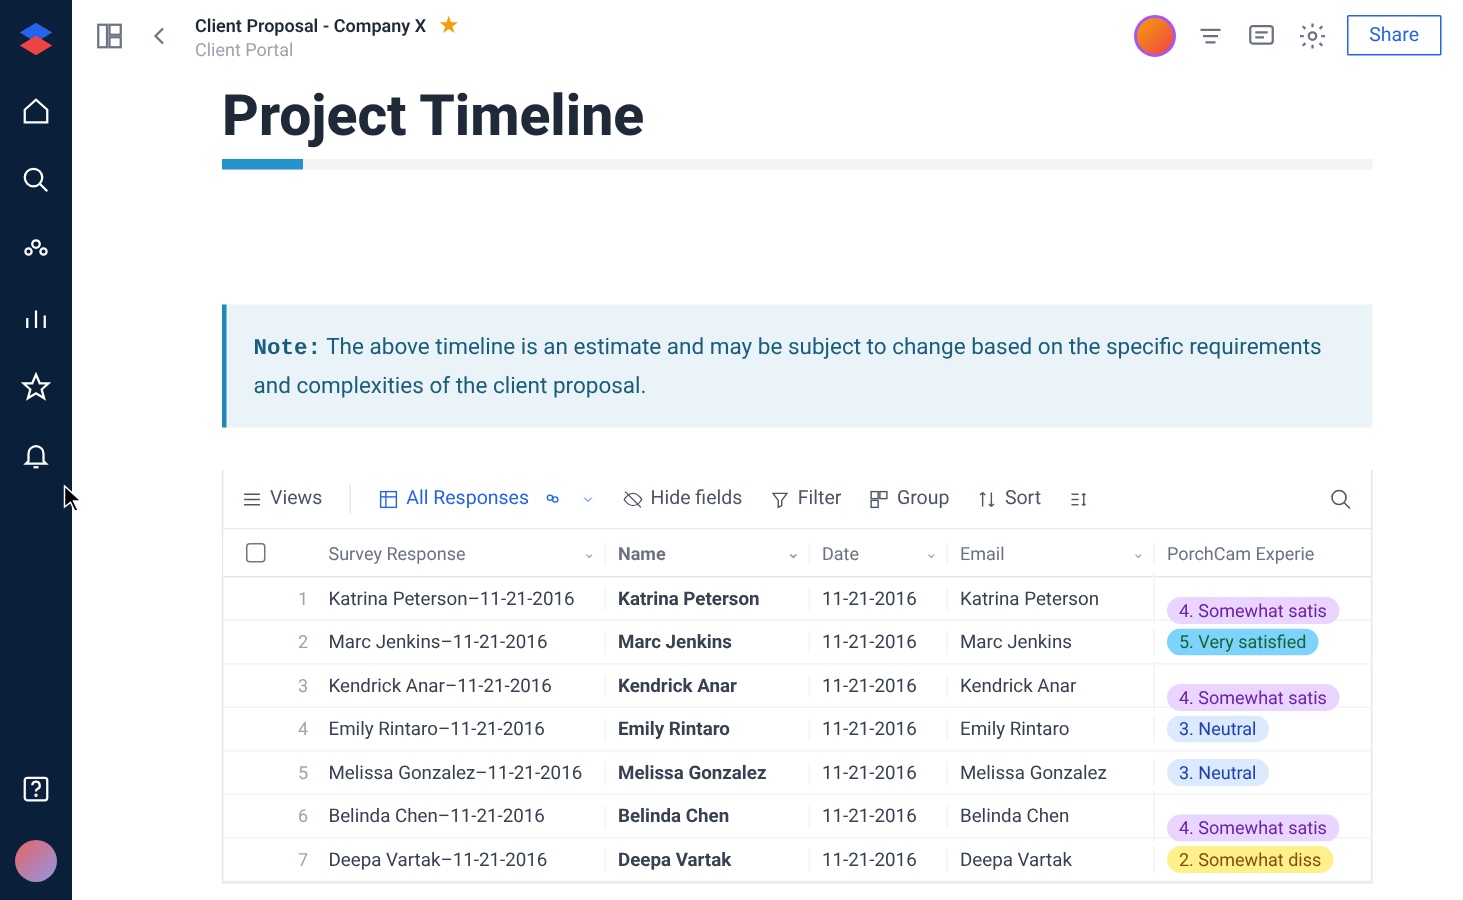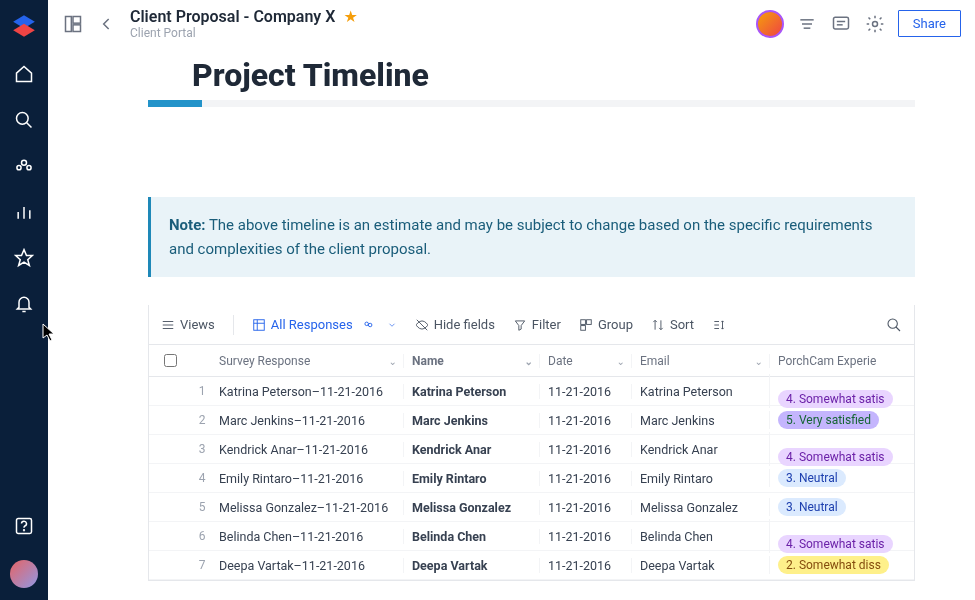--- a/index.html
+++ b/index.html
@@ -9,33 +9,33 @@
 .sidebar-item { width: 24px; height: 24px; display: flex; align-items: center; justify-content: center; cursor: pointer; color: #fff; }
 .sidebar-item svg { stroke: #fff; fill: none; stroke-width: 1.8; }
 .sidebar-spacer { flex: 1; }
 .sidebar-avatar { width: 28px; height: 28px; border-radius: 50%; background: linear-gradient(135deg, #e66465, #9198e5); margin-bottom: 12px; }
 .main { flex: 1; display: flex; flex-direction: column; }
 .topbar { height: 48px; display: flex; align-items: center; padding: 0 14px; gap: 12px; border-bottom: 1px solid #fff; }
 .topbar-icon { width: 22px; height: 22px; display: flex; align-items: center; justify-content: center; cursor: pointer; color: #6b7280; }
 .topbar-icon svg { stroke: #6b7280; fill: none; stroke-width: 1.8; }
 .title-block { display: flex; flex-direction: column; }
 .title-row { display: flex; align-items: center; gap: 8px; }
-.doc-title { font-size: 16px; font-weight: 600; color: #1f2937; }
+.doc-title { font-size: 12px; font-weight: 600; color: #1f2937; }
 .star-icon { color: #f59e0b; font-size: 16px; }
 .subtitle { font-size: 12px; color: #9ca3af; }
 .topbar-spacer { flex: 1; }
 .avatar { width: 28px; height: 28px; border-radius: 50%; background: linear-gradient(135deg, #f59e0b, #ef4444); border: 2px solid #a855f7; }
 .share-btn { border: 1px solid #2563eb; color: #2563eb; background: #fff; padding: 5px 14px; border-radius: 1px; font-size: 13px; cursor: pointer; }
 .content { flex: 1; overflow-y: auto; padding: 0 0 0 0; }
 .page-inner { padding: 8px 60px 0 100px; }
-.page-heading { font-size: 32px; font-weight: 800; color: #1f2937; margin-bottom: 6px; margin-left: 44px; }
+.page-heading { font-size: 38px; font-weight: 800; color: #1f2937; margin-bottom: 6px; }
 .heading-underline { height: 7px; background: #f3f4f6; position: relative; margin-bottom: 90px; }
 .heading-underline::before { content: ""; position: absolute; left: 0; top: 0; width: 54px; height: 7px; background: #2393c9; }
 .note-box { background: #e9f3f8; border-left: 3px solid #1e88b8; padding: 16px 18px; font-size: 15px; color: #1a5d7a; line-height: 1.6; margin-bottom: 28px; }
-.note-box b { font-weight: 700; }
+.note-box b { font-weight: 700; font-family: Liberation Mono, monospace; }
 .tabs-row { display: flex; background: #2563eb; height: 36px; align-items: stretch; }
 .tab { padding: 0 14px; display: flex; align-items: center; font-size: 13px; cursor: pointer; color: #fff; }
 .tab.active { background: #fff; color: #374151; }
 .tab-divider { width: 1px; background: rgba(255,255,255,0.3); margin: 8px 0; }
 .tab-chevron { padding: 0 12px; display: flex; align-items: center; color: #fff; cursor: pointer; }
 .toolbar { display: flex; align-items: center; height: 40px; padding: 0 12px; gap: 18px; border: 1px solid #e5e7eb; border-top: none; font-size: 13px; color: #4b5563; }
 .toolbar-item { display: flex; align-items: center; gap: 5px; cursor: pointer; }
 .toolbar-item svg { stroke: #4b5563; fill: none; stroke-width: 1.6; }
 .toolbar-divider { width: 1px; height: 20px; background: #e5e7eb; }
 .toolbar-spacer { flex: 1; }
@@ -47,21 +47,21 @@
 .col-check { width: 42px; display: flex; justify-content: center; }
 .col-num { width: 22px; text-align: center; color: #9ca3af; font-size: 12px; }
 .col-resp { width: 190px; padding-left: 6px; position: relative; }
 .col-name { width: 136px; padding-left: 8px; position: relative; border-left: 1px solid #f3f4f6; font-weight: bold; }
 .col-date { width: 92px; padding-left: 8px; position: relative; border-left: 1px solid #f3f4f6; }
 .col-email { width: 138px; padding-left: 8px; position: relative; border-left: 1px solid #f3f4f6; }
 .col-exp { flex: 1; padding-left: 8px; position: relative; border-left: 1px solid #f3f4f6; overflow: hidden; white-space: nowrap; }
 .th-chev { position: absolute; right: 6px; top: 50%; transform: translateY(-50%); color: #9ca3af; font-size: 10px; }
 .pill { display: inline-block; padding: 2px 8px; border-radius: 10px; font-size: 12px; }
 .pill-purple { background: #e9d5ff; color: #6b21a8; margin-top: 16px; }
-.pill-green { background: #c4b5fd; color: #166534; }
+.pill-green { background: #7dd3fc; color: #166534; }
 .pill-blue { background: #dbeafe; color: #1e40af; }
 .pill-yellow { background: #fef08a; color: #854d0e; }
 input[type=checkbox] { width: 13px; height: 13px; }
 .cursor { position: absolute; left: 42px; top: 323px; pointer-events: none; }
 </style>
 </head>
 <body>
 
 <div class="sidebar">
   <div class="sidebar-logo">

